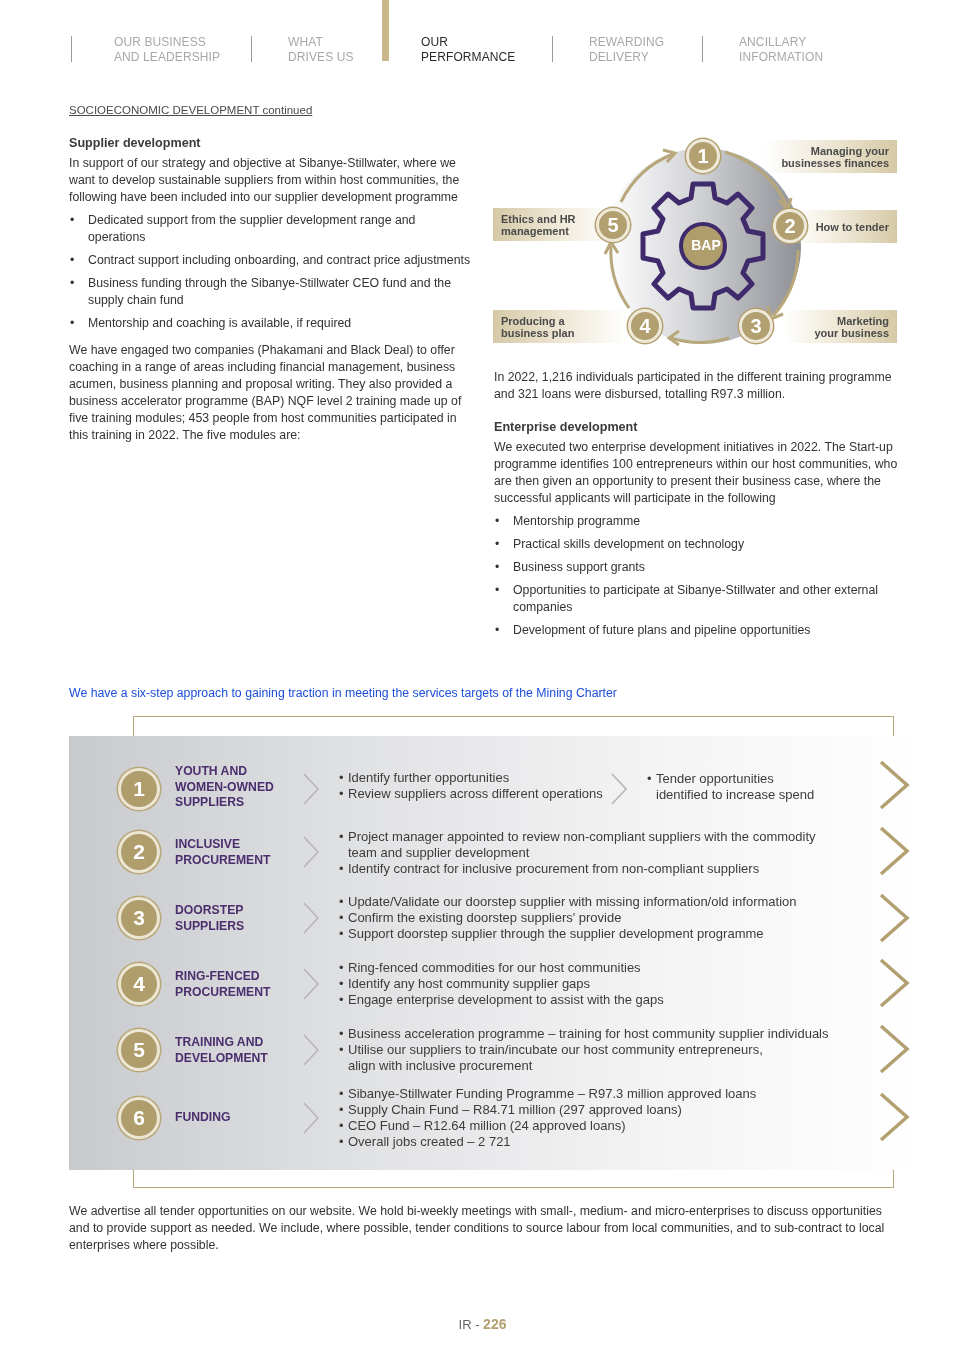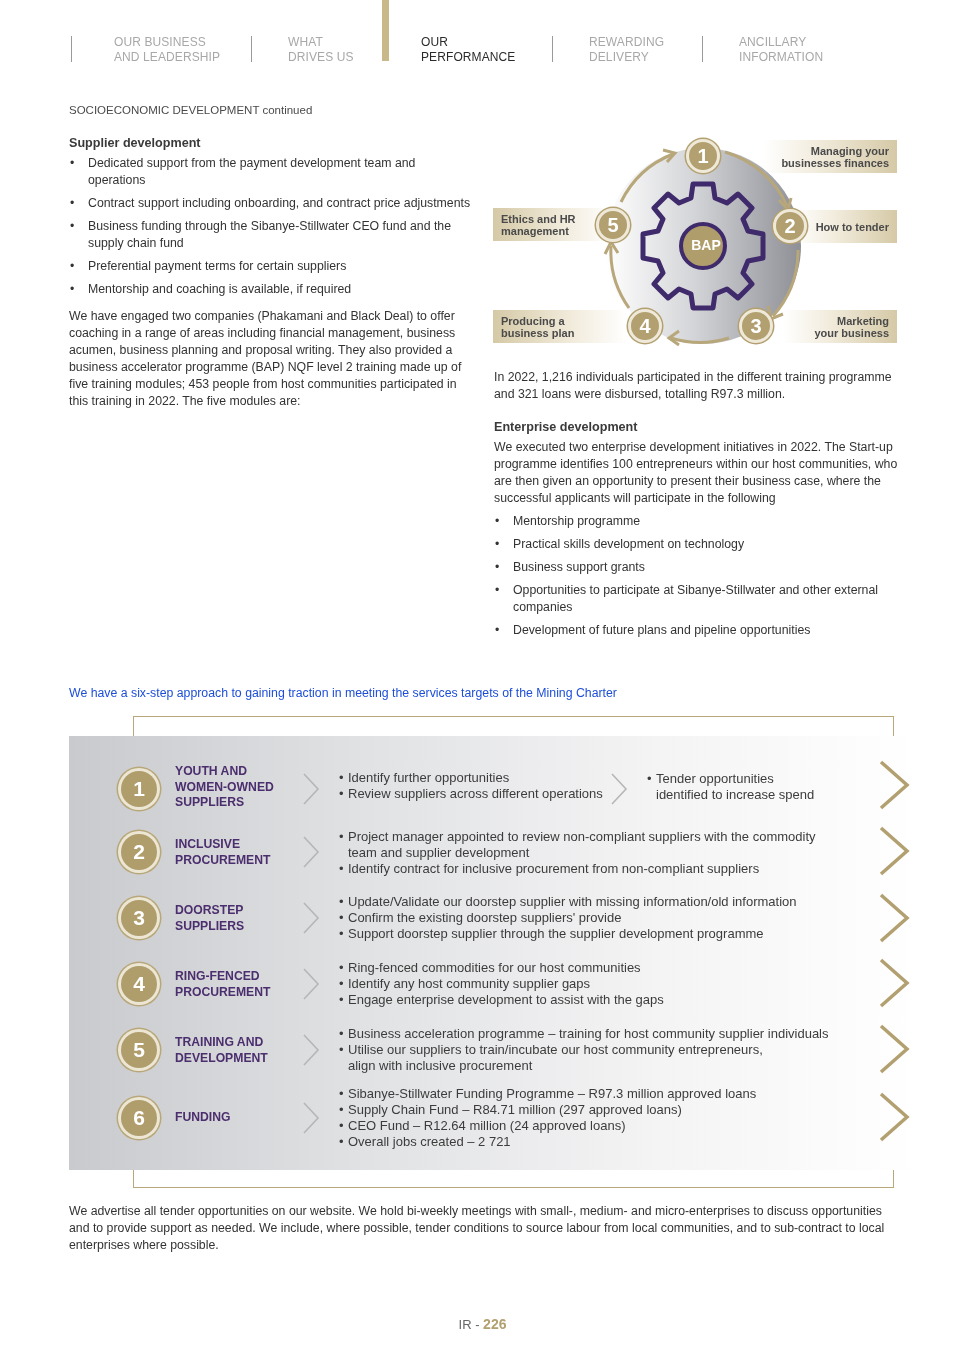--- a/index.html
+++ b/index.html
@@ -6,21 +6,21 @@
   html, body { width: 965px; height: 1365px; background: #ffffff; }
   body { position: relative; font-family: "Liberation Sans", "DejaVu Sans", sans-serif; color: #3a3a3a; overflow: hidden; }
 
   
   .nav { position: absolute; top: 0; left: 0; width: 965px; height: 80px; }
   .nav .sep { position: absolute; top: 36px; width: 1px; height: 26px; background: #9a9a9a; }
   .nav .item { position: absolute; top: 35px; font-size: 12px; line-height: 15px; color: #a8a8a8; text-transform: uppercase; letter-spacing: 0.1px; }
   .nav .item.active { color: #2b2b2b; font-weight: normal; }
   .nav .active-bar { position: absolute; left: 382px; top: 0; width: 7px; height: 61px; background: #c9b88a; }
 
-  .section-label { position: absolute; left: 69px; top: 104px; font-size: 11.5px; color: #4a4a4a; }
+  .section-label { position: absolute; left: 69px; top: 104px; font-size: 11.5px; color: #4a4a4a; text-decoration: underline; }
 
   .col { position: absolute; font-size: 12.3px; line-height: 17px; color: #333; }
   .col h3 { font-size: 12.6px; font-weight: bold; color: #3a3a3a; margin-bottom: 3px; }
   .col p { margin-bottom: 6px; }
   .col ul { list-style: none; margin: 2px 0 10px 0; }
   .col li { position: relative; padding-left: 19px; margin-bottom: 6px; }
   .col li::before { content: "•"; position: absolute; left: 1px; top: 0; }
 
   
   .bap { position: absolute; left: 493px; top: 138px; width: 404px; height: 212px; }
@@ -76,25 +76,25 @@
   <div class="item" style="left:739px">
     <div>ANCILLARY</div>
     <div>INFORMATION</div>
   </div>
 </div>
 
 <div class="section-label">SOCIOECONOMIC DEVELOPMENT continued</div>
 
 <div class="col" style="left:69px; top:135px; width:405px;">
   <h3>Supplier development</h3>
+  <p>In support of our strategy and objective at Sibanye-Stillwater, where we want to develop sustainable suppliers from within host communities, the following have been included into our supplier development programme</p>
   <ul>
-    <li>Dedicated support from the payment development team and operations</li>
+    <li>Dedicated support from the supplier development range and operations</li>
     <li>Contract support including onboarding, and contract price adjustments</li>
     <li>Business funding through the Sibanye-Stillwater CEO fund and the supply chain fund</li>
-    <li>Preferential payment terms for certain suppliers</li>
     <li>Mentorship and coaching is available, if required</li>
   </ul>
   <p>We have engaged two companies (Phakamani and Black Deal) to offer coaching in a range of areas including financial management, business acumen, business planning and proposal writing. They also provided a business accelerator programme (BAP) NQF level 2 training made up of five training modules; 453 people from host communities participated in this training in 2022. The five modules are:</p>
 </div>
 
 <div class="bap">
   <svg width="404" height="212" style="position:absolute;left:0;top:0">
     <defs>
       <linearGradient id="sil" x1="0" y1="0" x2="1" y2="0">
         <stop offset="0" stop-color="#ffffff"></stop>

